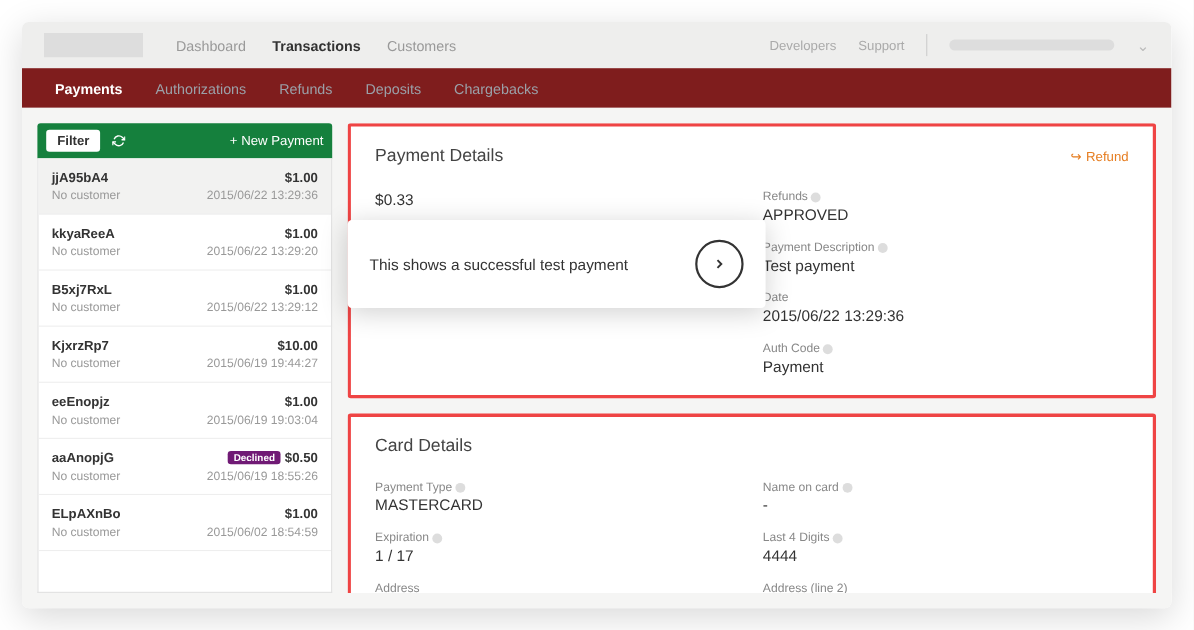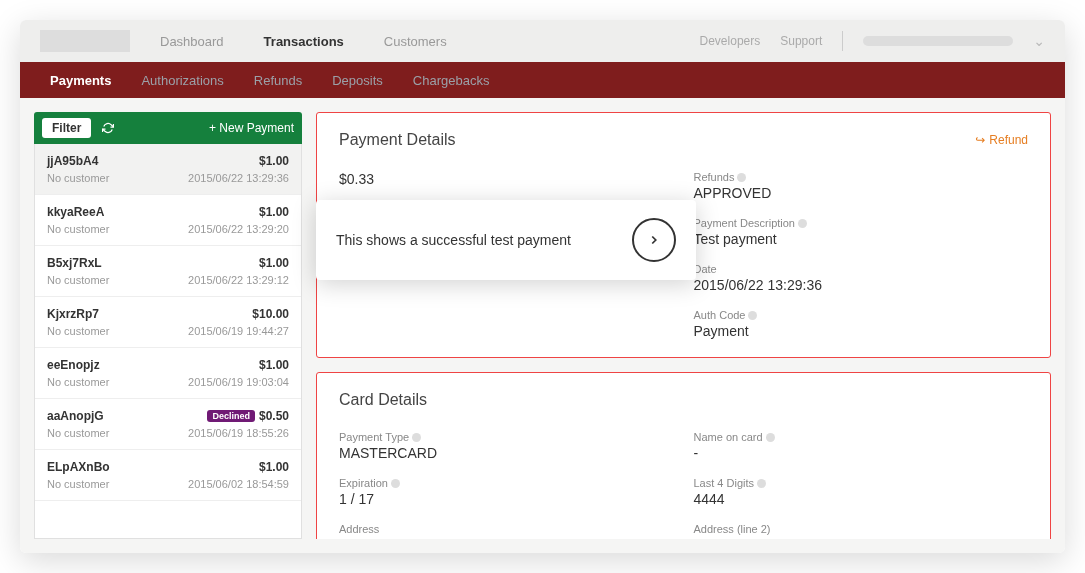--- a/index.html
+++ b/index.html
@@ -1,21 +1,21 @@
 <!DOCTYPE html>
 <html><head>
 <meta charset="utf-8">
 <style>
 * { margin: 0; padding: 0; box-sizing: border-box; }
 body { font-family: -apple-system, BlinkMacSystemFont, "Segoe UI", Arial, sans-serif; background: #fff; padding: 20px; }
 .window { width: 1045px; height: 533px; background: #fff; border-radius: 6px; box-shadow: 0 8px 32px rgba(0,0,0,0.15); overflow: hidden; margin: 0 auto; position: relative; }
 
 .topbar { height: 42px; background: #eeeeed; display: flex; align-items: center; padding: 0 20px; font-size: 13px; }
 .logo { width: 90px; height: 22px; background: #ddd; margin-right: 30px; }
-.topnav { display: flex; gap: 40px; flex: 1; }
+.topnav { display: flex; gap: 24px; flex: 1; }
 .topnav-item { color: #999; cursor: pointer; }
 .topnav-item.active { color: #333; font-weight: 600; }
 .topright { display: flex; align-items: center; gap: 20px; color: #aaa; font-size: 12px; }
 .topright-sep { width: 1px; height: 20px; background: #ccc; }
 .select-placeholder { width: 150px; height: 10px; background: #ddd; border-radius: 5px; }
 .chevron-down { color: #bbb; font-size: 14px; }
 
 .subnav { height: 36px; background: #7f1d1d; display: flex; align-items: center; padding: 16px 30px; gap: 30px; font-size: 13px; }
 .subnav-item { color: #9ba0a8; cursor: pointer; }
 .subnav-item.active { color: #fff; font-weight: 600; }
@@ -32,21 +32,21 @@
 .payment-row { padding: 10px 12px; border-bottom: 1px solid #eee; cursor: pointer; }
 .payment-row.selected { background: #f2f2f1; }
 .payment-row-top { display: flex; justify-content: space-between; font-size: 12px; margin-bottom: 4px; align-items: center; }
 .payment-ref { font-weight: 700; color: #333; }
 .payment-amount { font-weight: 700; color: #333; }
 .payment-amount-wrap { display: flex; align-items: center; gap: 4px; }
 .payment-row-bottom { display: flex; justify-content: space-between; font-size: 11px; color: #999; }
 .declined-badge { background: #701a75; color: #fff; font-size: 9px; padding: 1px 5px; border-radius: 3px; font-weight: 600; }
 
 .main { flex: 1; display: flex; flex-direction: column; gap: 14px; overflow: hidden; }
-.panel { background: #fff; border: 1px solid #ef4444; border-radius: 3px; padding: 18px 22px; }
+.panel { background: #fff; border: 3px solid #ef4444; border-radius: 3px; padding: 18px 22px; }
 .panel-header { display: flex; justify-content: space-between; align-items: center; margin-bottom: 22px; }
 .panel-title { font-size: 16px; color: #444; font-weight: 400; }
 .refund-btn { color: #e67e22; font-size: 12px; cursor: pointer; display: flex; align-items: center; gap: 4px; }
 
 .details-grid { display: grid; grid-template-columns: 1fr 1fr; row-gap: 16px; column-gap: 20px; }
 .detail-item {}
 .detail-label { font-size: 11px; color: #888; margin-bottom: 2px; display: flex; align-items: center; gap: 3px; }
 .info-icon { width: 9px; height: 9px; border-radius: 50%; background: #ddd; display: inline-block; }
 .detail-value { font-size: 14px; color: #333; }
 

